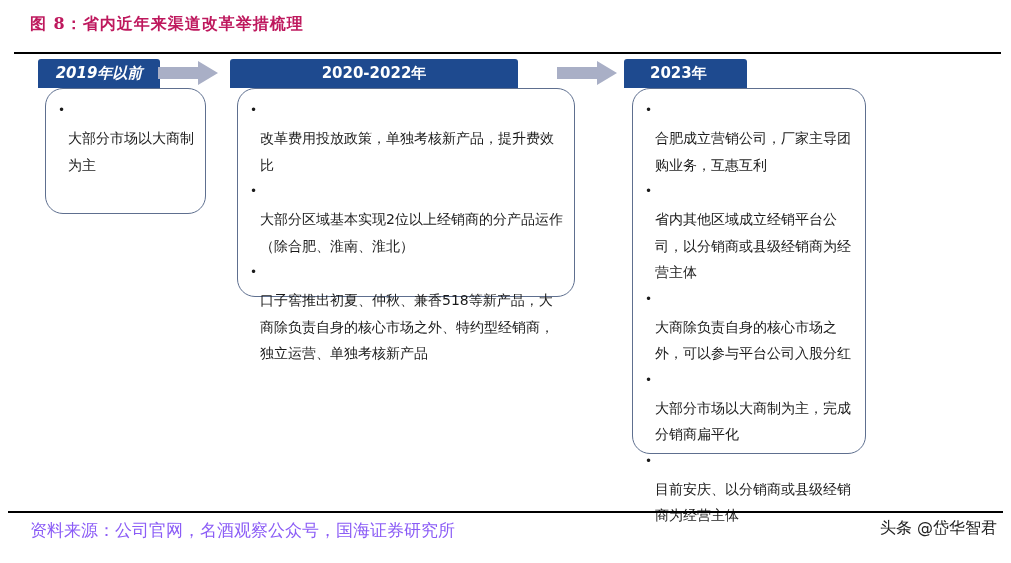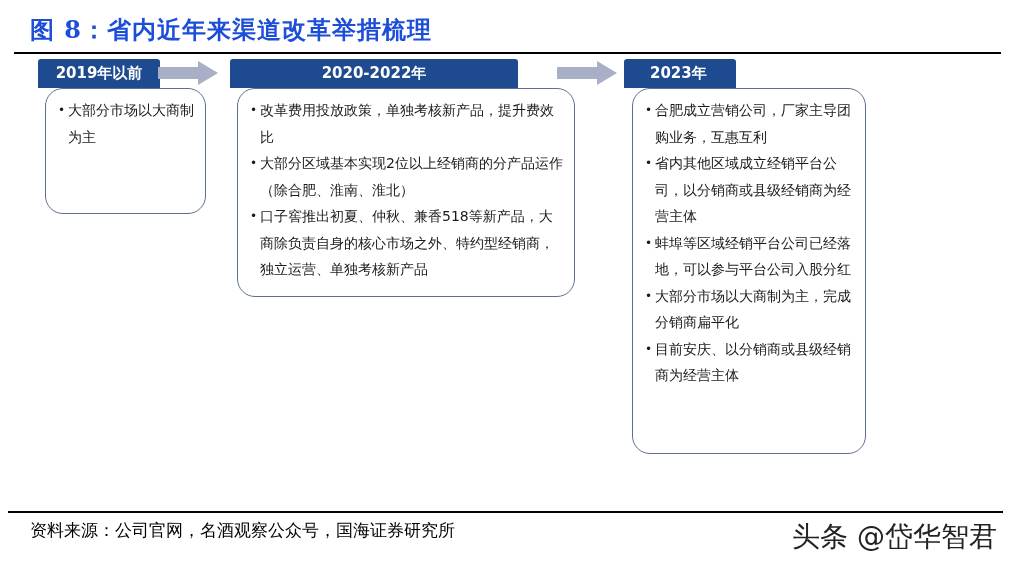--- a/index.html
+++ b/index.html
@@ -1,54 +1,54 @@
 <!DOCTYPE html>
 <html><head>
 <meta charset="utf-8">
 <style>
   html, body { margin: 0; padding: 0; }
   body {
     width: 1011px; height: 563px; background: #ffffff; position: relative; overflow: hidden;
     font-family: "DejaVu Sans", sans-serif; color: #1a1a1a;
   }
   .title {
-    position: absolute; left: 30px; top: 14px; font-size: 24px; font-weight: bold;
-    font-family: "DejaVu Serif", serif; letter-spacing: 1px; color: #1d4ed8;
+    position: absolute; left: 30px; top: 14px; font-size: 16px; font-weight: bold;
+    font-family: "DejaVu Serif", serif; letter-spacing: 1px; color: #be185d;
   }
   .rule-top { position: absolute; left: 14px; top: 52px; width: 987px; height: 2px; background: #000; }
   .rule-bottom { position: absolute; left: 8px; top: 511px; width: 995px; height: 2px; background: #000; }
 
   .tag {
     position: absolute; background: #1e4a8f; color: #fff; font-weight: bold; font-size: 15px;
     height: 29px; line-height: 29px; border-radius: 3px 3px 0 0; box-sizing: border-box;
   }
   .arrow { position: absolute; width: 60px; height: 24px; }
 
   .box {
     position: absolute; border: 1.5px solid #5e6f8f; border-radius: 18px; box-sizing: border-box;
     background: #fff; padding: 8px 10px 8px 12px; font-size: 14px; line-height: 26.5px;
   }
   .item { display: flex; }
   .bullet { width: 10px; flex: 0 0 10px; font-size: 12px; }
-  .txt { flex: 1; }
+  .txt { flex: 1; margin-top: 28px; }
 
   .footer-src {
-    position: absolute; left: 30px; top: 519px; font-size: 17px; font-family: "DejaVu Serif", serif; color: #000000;
+    position: absolute; left: 30px; top: 519px; font-size: 17px; font-family: "DejaVu Serif", serif; color: #8b5cf6;
   }
   .watermark {
-    position: absolute; right: 14px; top: 518px; font-size: 28px; color: #222;
+    position: absolute; right: 14px; top: 518px; font-size: 16px; color: #222;
   }
 </style>
 </head>
 <body>
 
 <div class="title">图 8：省内近年来渠道改革举措梳理</div>
 <div class="rule-top"></div>
 
-<div class="tag" style="left:38px; top:59px; width:122px; text-align:center;">2019年以前</div>
+<div class="tag" style="left:38px; top:59px; width:122px; text-align:center;font-style:italic;">2019年以前</div>
 <svg class="arrow" style="left:158px; top:61px;" viewBox="0 0 60 24">
   <polygon points="0,6 40,6 40,0 60,12 40,24 40,18 0,18" fill="#a9afc6"></polygon>
 </svg>
 <div class="box" style="left:45px; top:88px; width:161px; height:126px;">
   <div class="item">
       <span class="bullet">•</span>
       <span class="txt">大部分市场以大商制为主</span>
     </div>
 </div>
 
@@ -64,33 +64,33 @@
   <div class="item">
       <span class="bullet">•</span>
       <span class="txt">大部分区域基本实现2位以上经销商的分产品运作（除合肥、淮南、淮北）</span>
     </div>
   <div class="item">
       <span class="bullet">•</span>
       <span class="txt">口子窖推出初夏、仲秋、兼香518等新产品，大商除负责自身的核心市场之外、特约型经销商，独立运营、单独考核新产品</span>
     </div>
 </div>
 
-<div class="tag" style="left:624px; top:59px; width:112px; padding-left:26px;">2023年</div>
+<div class="tag" style="left:624px; top:59px; width:123px; padding-left:26px;">2023年</div>
 <div class="box" style="left:632px; top:88px; width:234px; height:366px;">
   <div class="item">
       <span class="bullet">•</span>
       <span class="txt">合肥成立营销公司，厂家主导团购业务，互惠互利</span>
     </div>
   <div class="item">
       <span class="bullet">•</span>
       <span class="txt">省内其他区域成立经销平台公司，以分销商或县级经销商为经营主体</span>
     </div>
   <div class="item">
       <span class="bullet">•</span>
-      <span class="txt">蚌埠等区域经销平台公司已经落地，可以参与平台公司入股分红</span>
+      <span class="txt">大商除负责自身的核心市场之外，可以参与平台公司入股分红</span>
     </div>
   <div class="item">
       <span class="bullet">•</span>
       <span class="txt">大部分市场以大商制为主，完成分销商扁平化</span>
     </div>
   <div class="item">
       <span class="bullet">•</span>
       <span class="txt">目前安庆、以分销商或县级经销商为经营主体</span>
     </div>
 </div>

